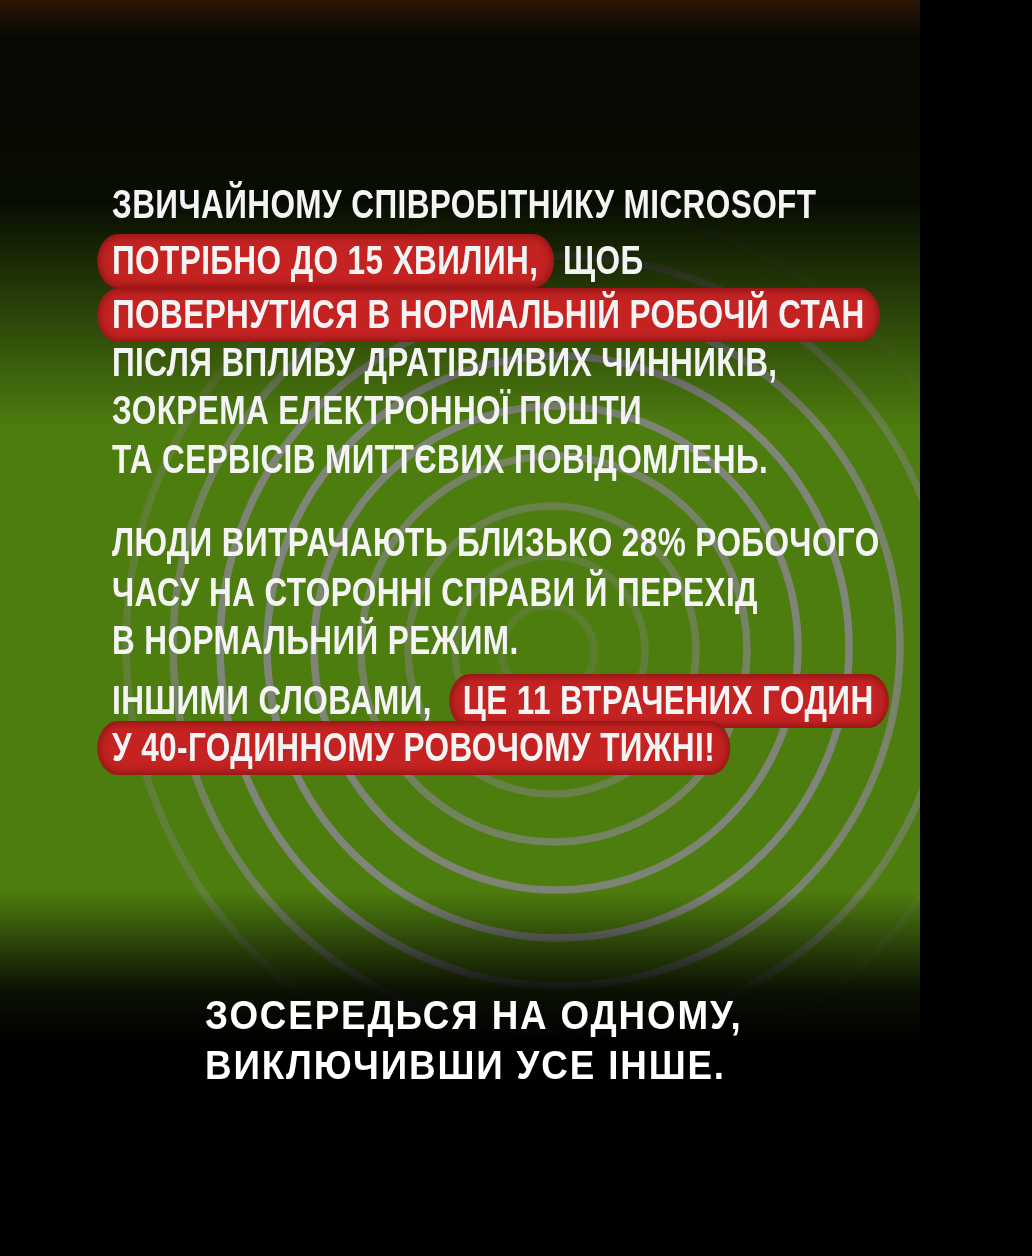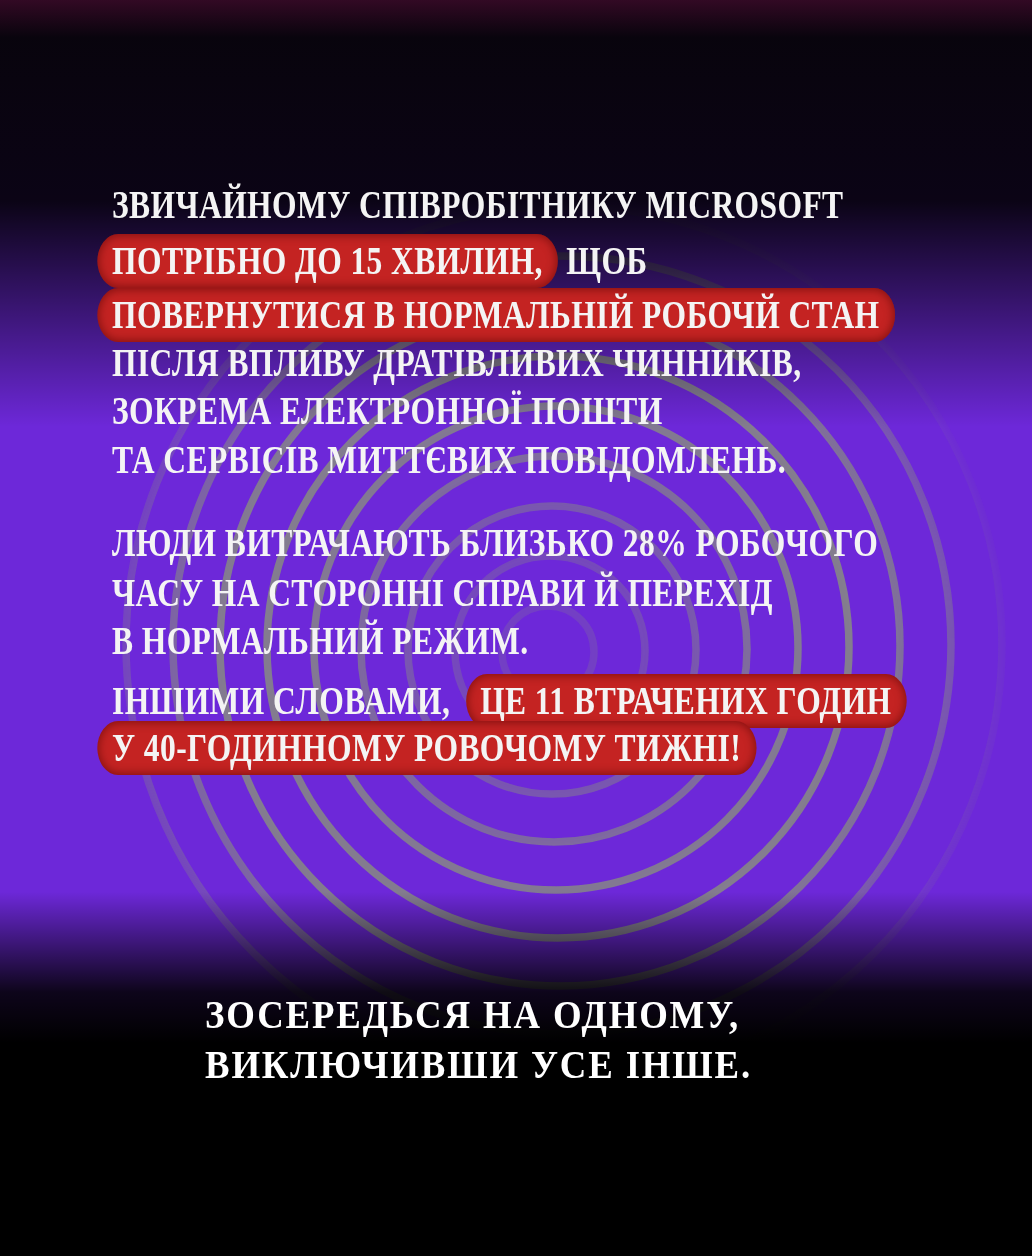--- a/index.html
+++ b/index.html
@@ -1,22 +1,22 @@
 <!DOCTYPE html>
 <html><head>
 <meta charset="utf-8">
 <style>
   html, body { margin: 0; padding: 0; background: #000; }
   .poster {
     position: relative;
-    width: 1032px;
+    width: 920px;
     height: 1256px;
-    background: #6d28d9;
+    background: #4d7c0f;
     overflow: hidden;
-    font-family: Liberation Serif, serif;
+    font-family: Liberation Sans, sans-serif;
   }
   
   .rings-wrap {
     position: absolute;
     inset: 0;
     -webkit-mask-image: radial-gradient(circle at 548px 652px,
       rgba(0,0,0,0.15) 0px, rgba(0,0,0,0.40) 120px, rgba(0,0,0,0.85) 230px,
       rgba(0,0,0,0.92) 320px, rgba(0,0,0,0.55) 395px, rgba(0,0,0,0) 465px);
     mask-image: radial-gradient(circle at 548px 652px,
       rgba(0,0,0,0.15) 0px, rgba(0,0,0,0.40) 120px, rgba(0,0,0,0.85) 230px,

